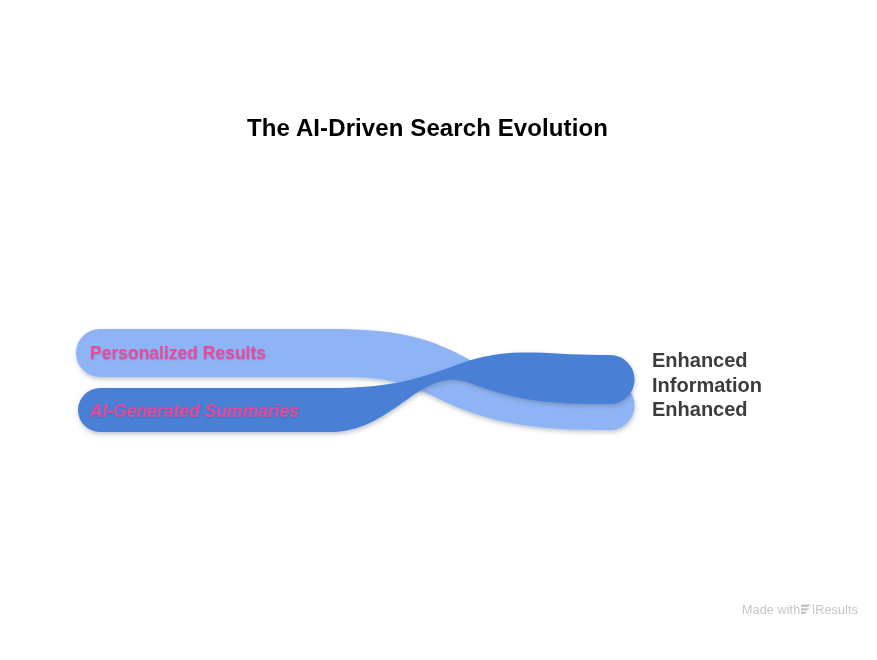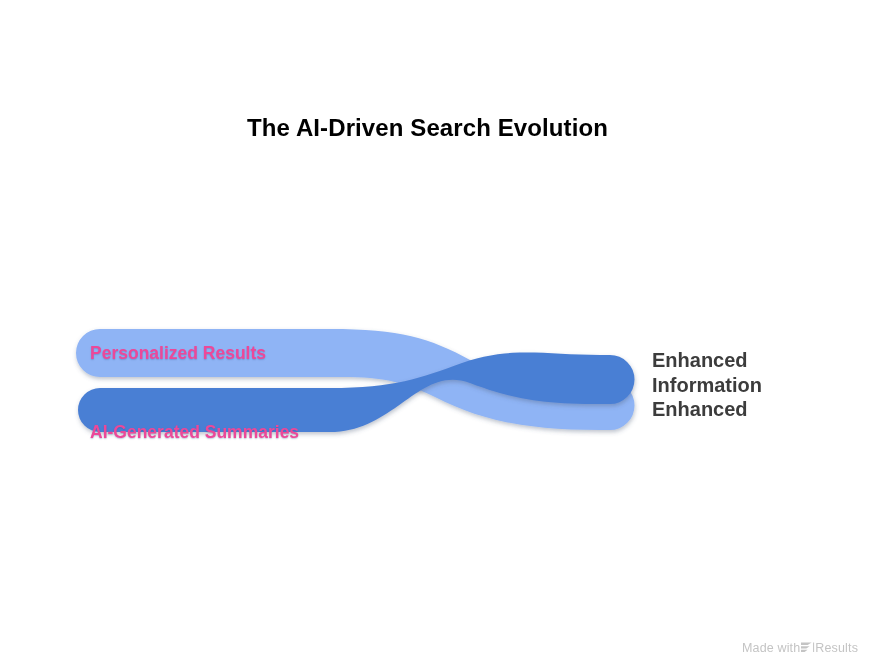--- a/index.html
+++ b/index.html
@@ -47,39 +47,40 @@
     color: #ec4899;
     white-space: nowrap;
     text-shadow: 0 1px 1.5px rgba(40,70,130,0.28);
   }
   #ribbon-label-0 {
     left: 90px;
     top: 343px;
   }
   #ribbon-label-1 {
     left: 90px;
-    top: 422px;
+    top: 401px;
+    font-style: italic;
   }
   #outcome-label {
     position: absolute;
     left: 652px;
     top: 348px;
     font-size: 20px;
     font-weight: bold;
     color: #3c3c3c;
     line-height: 24.5px;
     white-space: nowrap;
   }
   #outcome-label span {
     display: block;
   }
   #watermark {
     position: absolute;
     left: 742px;
-    top: 641px;
+    top: 603px;
     display: flex;
     align-items: center;
     font-size: 12.5px;
     color: #c4c4c4;
     letter-spacing: 0.15px;
     white-space: nowrap;
   }
   #watermark .wm-logo {
     display: inline-flex;
     align-items: center;

